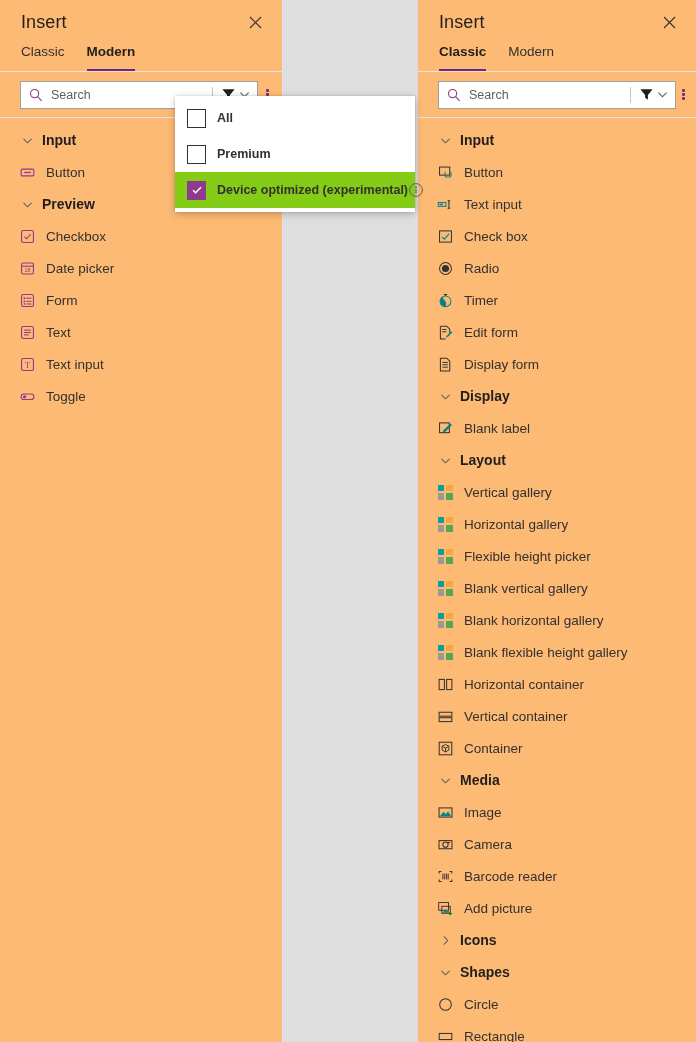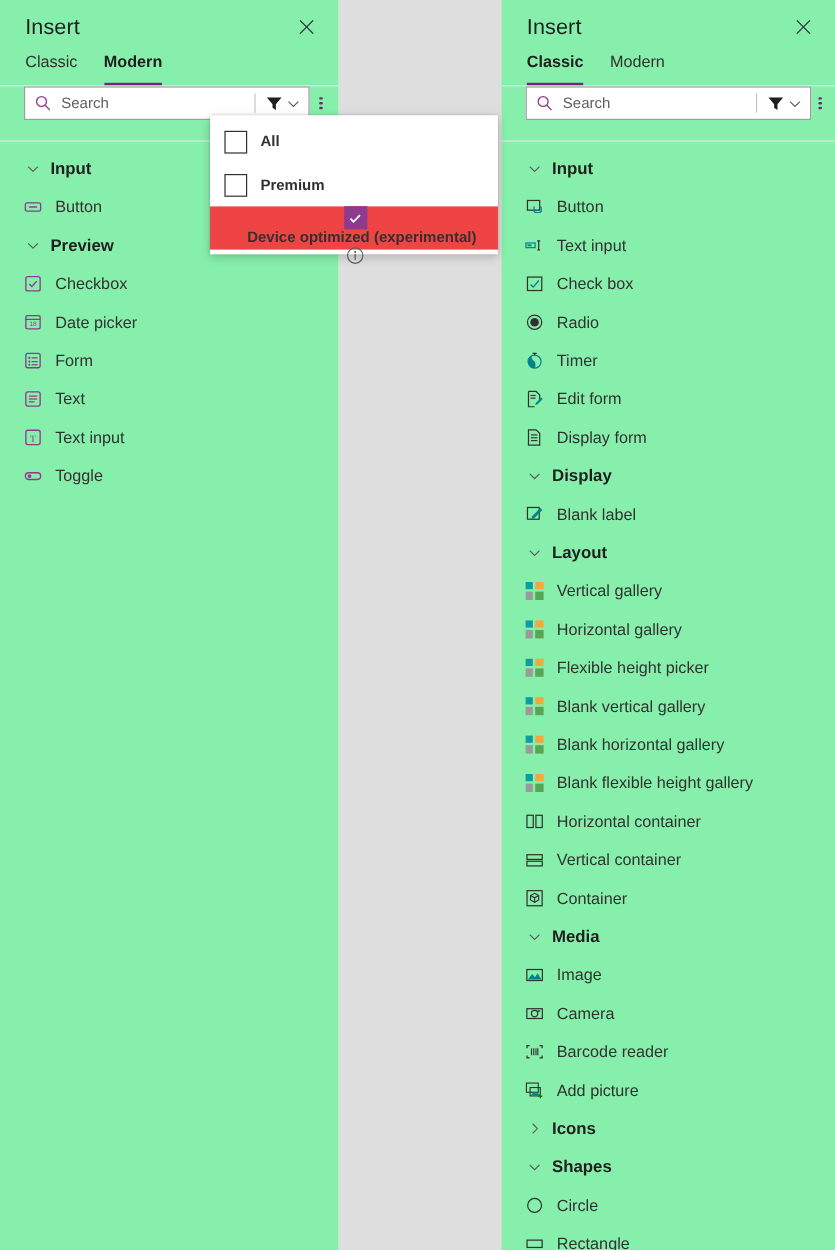--- a/index.html
+++ b/index.html
@@ -14,21 +14,21 @@
     font-family: "Liberation Sans", sans-serif;
     overflow: hidden;
     -webkit-font-smoothing: antialiased;
   }
 
   
   .panel {
     position: absolute;
     top: 0;
     height: 1042px;
-    background: #86efac;
+    background: #fdba74;
     box-sizing: border-box;
     overflow: hidden;
   }
   #left-panel  { left: 0;   width: 283px; border-right: 1px solid #e6e4e2; }
   #right-panel { left: 418px; width: 278px; }
 
   .panel-header {
     height: 44px;
     display: flex;
     align-items: center;
@@ -75,21 +75,21 @@
     position: absolute;
     left: 0; right: 0; bottom: 0;
     height: 2px;
     background: #742774;
   }
 
   
   .search-row {
     height: 46px;
     display: flex;
-    align-items: flex-start;
+    align-items: center;
     padding: 0 8px 0 20px;
     border-bottom: 1px solid #e6e4e2;
     box-sizing: border-box;
   }
   .search-box {
     flex: 1;
     height: 28px;
     background: #ffffff;
     border: 1px solid #a19f9d;
     display: flex;
@@ -204,21 +204,21 @@
     box-sizing: border-box;
     font-weight: bold;
   }
   .dd-item {
     display: flex;
     align-items: center;
     height: 36px;
     padding: 0 10px 0 12px;
     cursor: pointer;
   }
-  .dd-item.selected { background: #ef4444; flex-direction: column; }
+  .dd-item.selected { background: #84cc16; }
   .cb {
     width: 19px; height: 19px;
     border: 1.4px solid #323130;
     background: #fff;
     box-sizing: border-box;
     flex: none;
     display: flex;
     align-items: center;
     justify-content: center;
   }

